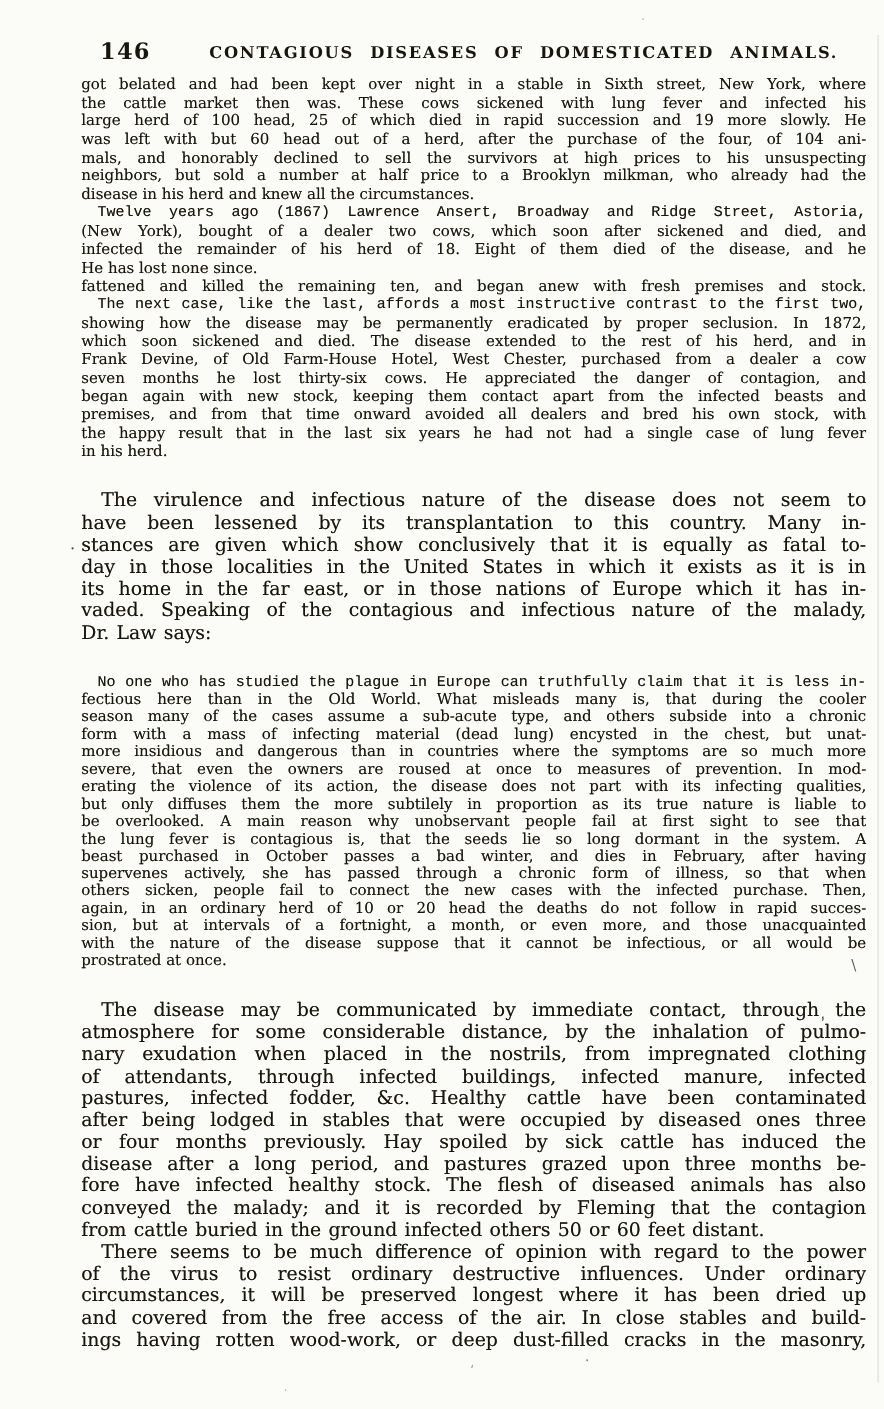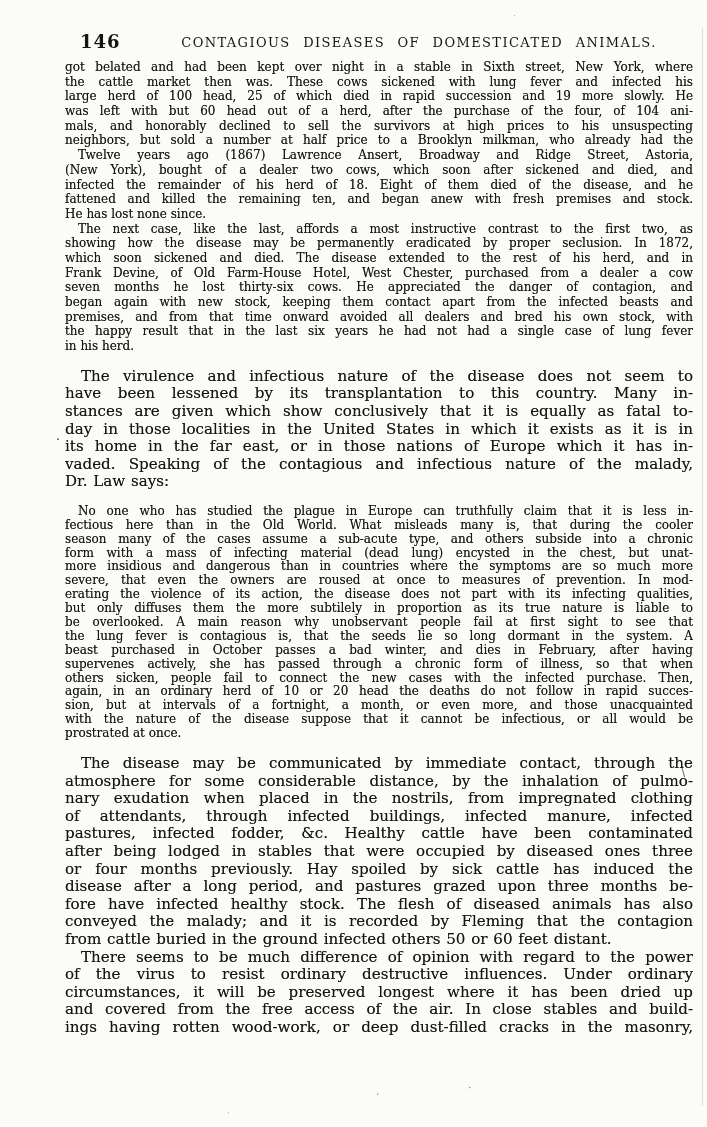--- a/index.html
+++ b/index.html
@@ -21,45 +21,45 @@
   .page-header{
     position:absolute;left:65px;top:31px;width:628px;height:24px;
   }
   .page-number{
     position:absolute;left:15px;top:0;
     font-size:18px;font-weight:bold;letter-spacing:1px;
   }
   .page-title{
     position:absolute;left:80px;top:4px;width:548px;
     text-align:center;
-    font-size:13px;font-weight:normal;
+    font-size:13px;font-weight:bold;
     letter-spacing:1.4px;word-spacing:7px;
     white-space:nowrap;
   }
   .text-column{
     position:absolute;left:65px;top:60px;width:628px;
     text-shadow:0 0 0.5px rgba(25,18,10,0.55);
   }
   .para{margin:0;padding:0;}
-  .para.gap{margin-top:14px;}
+  .para.gap{margin-top:24px;}
   .p-small{font-size:12px;line-height:14.7px;}
   .p-quote{font-size:12px;line-height:13.9px;}
   .p-large{font-size:15.1px;line-height:17.6px;word-spacing:1px;}
   .line{
     display:block;
     text-align:justify;
     text-align-last:justify;
     overflow:hidden;
     white-space:normal;
   }
   .p-small .line{height:14.7px;}
   .p-quote .line{height:13.9px;}
   .p-large .line{height:17.6px;}
   .line.last{text-align-last:auto;}
-  .line.indent-s{text-indent:13px;}
+  .line.indent-s{text-indent:13px;font-family:Liberation Mono, monospace;}
   .line.indent-l{text-indent:16px;}
   em{font-style:italic;}
   .edge-line{
     position:absolute;right:4px;top:28px;width:1px;height:1078px;
     background:var(--edge);
   }
   .artifact{
     position:absolute;
     color:var(--ink);
     line-height:1;
@@ -77,27 +77,28 @@
   </div>
 
   <div class="text-column">
       <p class="para p-small">
         <span class="line">got belated and had been kept over night in a stable in Sixth street, New York, where</span>
         <span class="line">the cattle market then was.  These cows sickened with lung fever and infected his</span>
         <span class="line">large herd of 100 head, 25 of which died in rapid succession and 19 more slowly.  He</span>
         <span class="line">was left with but 60 head out of a herd, after the purchase of the four, of 104 ani-</span>
         <span class="line">mals, and honorably declined to sell the survivors at high prices to his unsuspecting</span>
         <span class="line">neighbors, but sold a number at half price to a Brooklyn milkman, who already had the</span>
+        <span class="line last">disease in his herd and knew all the circumstances.</span>
       </p>
       <p class="para p-small">
         <span class="line indent-s">Twelve years ago (1867) Lawrence Ansert, Broadway and Ridge Street, Astoria,</span>
         <span class="line">(New York), bought of a dealer two cows, which soon after sickened and died, and</span>
         <span class="line">infected the remainder of his herd of 18.  Eight of them died of the disease, and he</span>
+        <span class="line last">He has lost none since.</span>
         <span class="line">fattened and killed the remaining ten, and began anew with fresh premises and stock.</span>
-        <span class="line last">He has lost none since.</span>
       </p>
       <p class="para p-small">
         <span class="line indent-s">The next case, like the last, affords a most instructive contrast to the first two, as</span>
         <span class="line">showing how the disease may be permanently eradicated by proper seclusion.  In 1872,</span>
         <span class="line">which soon sickened and died.  The disease extended to the rest of his herd, and in</span>
         <span class="line">Frank Devine, of Old Farm-House Hotel, West Chester, purchased from a dealer a cow</span>
         <span class="line">seven months he lost thirty-six cows.  He appreciated the danger of contagion, and</span>
         <span class="line">began again with new stock, keeping them contact apart from the infected beasts and</span>
         <span class="line">premises, and from that time onward avoided all dealers and bred his own stock, with</span>
         <span class="line">the happy result that in the last six years he had not had a single case of lung fever</span>

